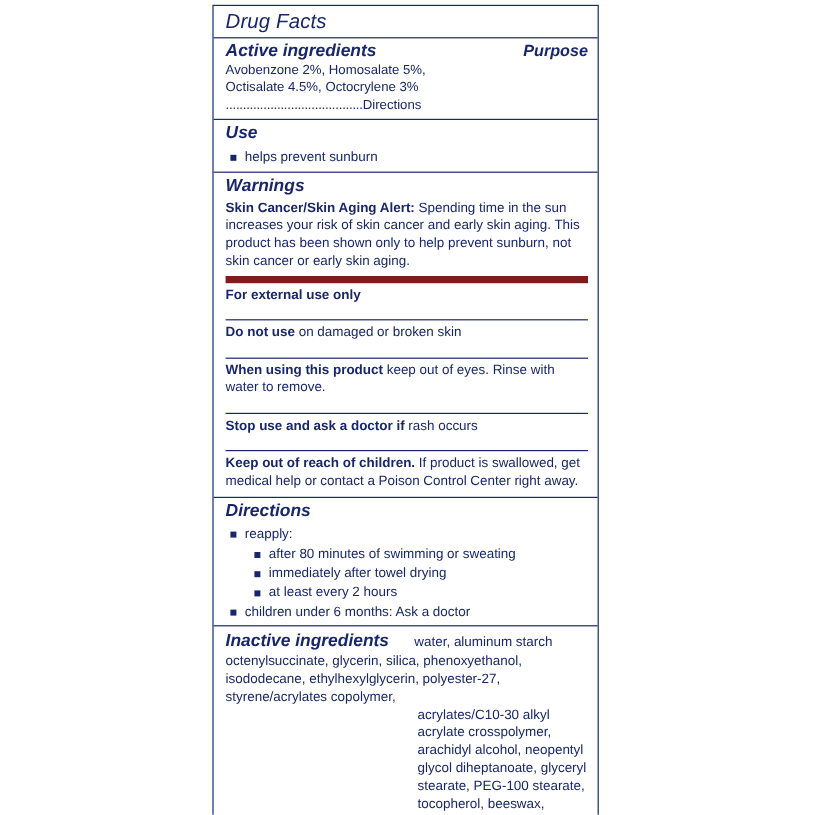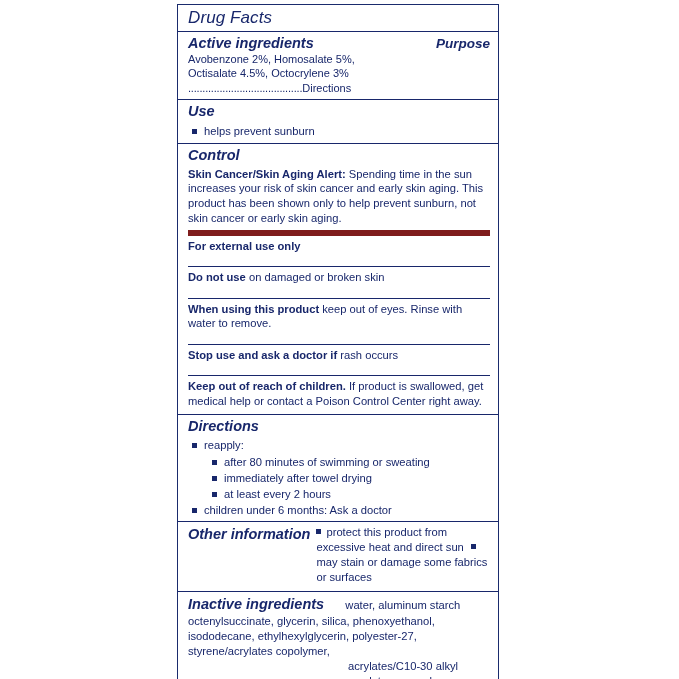--- a/index.html
+++ b/index.html
@@ -160,21 +160,21 @@
     </div>
 
     <div class="sec">
       <div class="hdr">Use</div>
       <ul class="bl">
         <li>helps prevent sunburn</li>
       </ul>
     </div>
 
     <div class="sec">
-      <div class="hdr">Control</div>
+      <div class="hdr">Warnings</div>
       <div class="warn-block">
         <b>Skin Cancer/Skin Aging Alert:</b><span> Spending time in the sun increases your risk of skin cancer and early skin aging. This product has been shown only to help prevent sunburn, not skin cancer or early skin aging.</span>
       </div>
       <div class="warn-line">
         <b>For external use only</b><span></span>
       </div>
       <div class="warn-line">
         <b>Do not use</b><span> on damaged or broken skin</span>
       </div>
       <div class="warn-line">
@@ -192,31 +192,20 @@
       <div class="hdr">Directions</div>
       <ul class="bl">
         <li>reapply:</li>
         <li class="sub">after 80 minutes of swimming or sweating</li>
         <li class="sub">immediately after towel drying</li>
         <li class="sub">at least every 2 hours</li>
         <li>children under 6 months: Ask a doctor</li>
       </ul>
     </div>
 
-    <div class="sec" style="padding-bottom:6px;">
-      <div class="other-wrap">
-        <div class="other-left">
-          <span class="hdr">Other information</span>
-        </div>
-        <div class="other-right">
-          <span class="inline-bullet">protect this product from excessive heat and direct sun</span>
-          <span class="inline-bullet" style="margin-left:4px;">may stain or damage some fabrics or surfaces</span>
-        </div>
-      </div>
-    </div>
 
     <div class="sec" style="border-bottom:none;padding-bottom:2px;">
       <div class="inactive-body">
         <span class="inactive-head">Inactive ingredients</span>
         <span style="margin-left:18px;">water, aluminum starch octenylsuccinate, glycerin, silica, phenoxyethanol, isododecane, ethylhexylglycerin, polyester-27, styrene/acrylates copolymer,</span>
       </div>
       <div class="inactive-body ing-col">acrylates/C10-30 alkyl acrylate crosspolymer, arachidyl alcohol, neopentyl glycol diheptanoate, glyceryl stearate, PEG-100 stearate, tocopherol, beeswax, fragrance, behenyl alcohol, arachidyl glucoside, potassium hydroxide, disodium EDTA, sodium ascorbyl phosphate</div>
     </div>
 
   </div>

